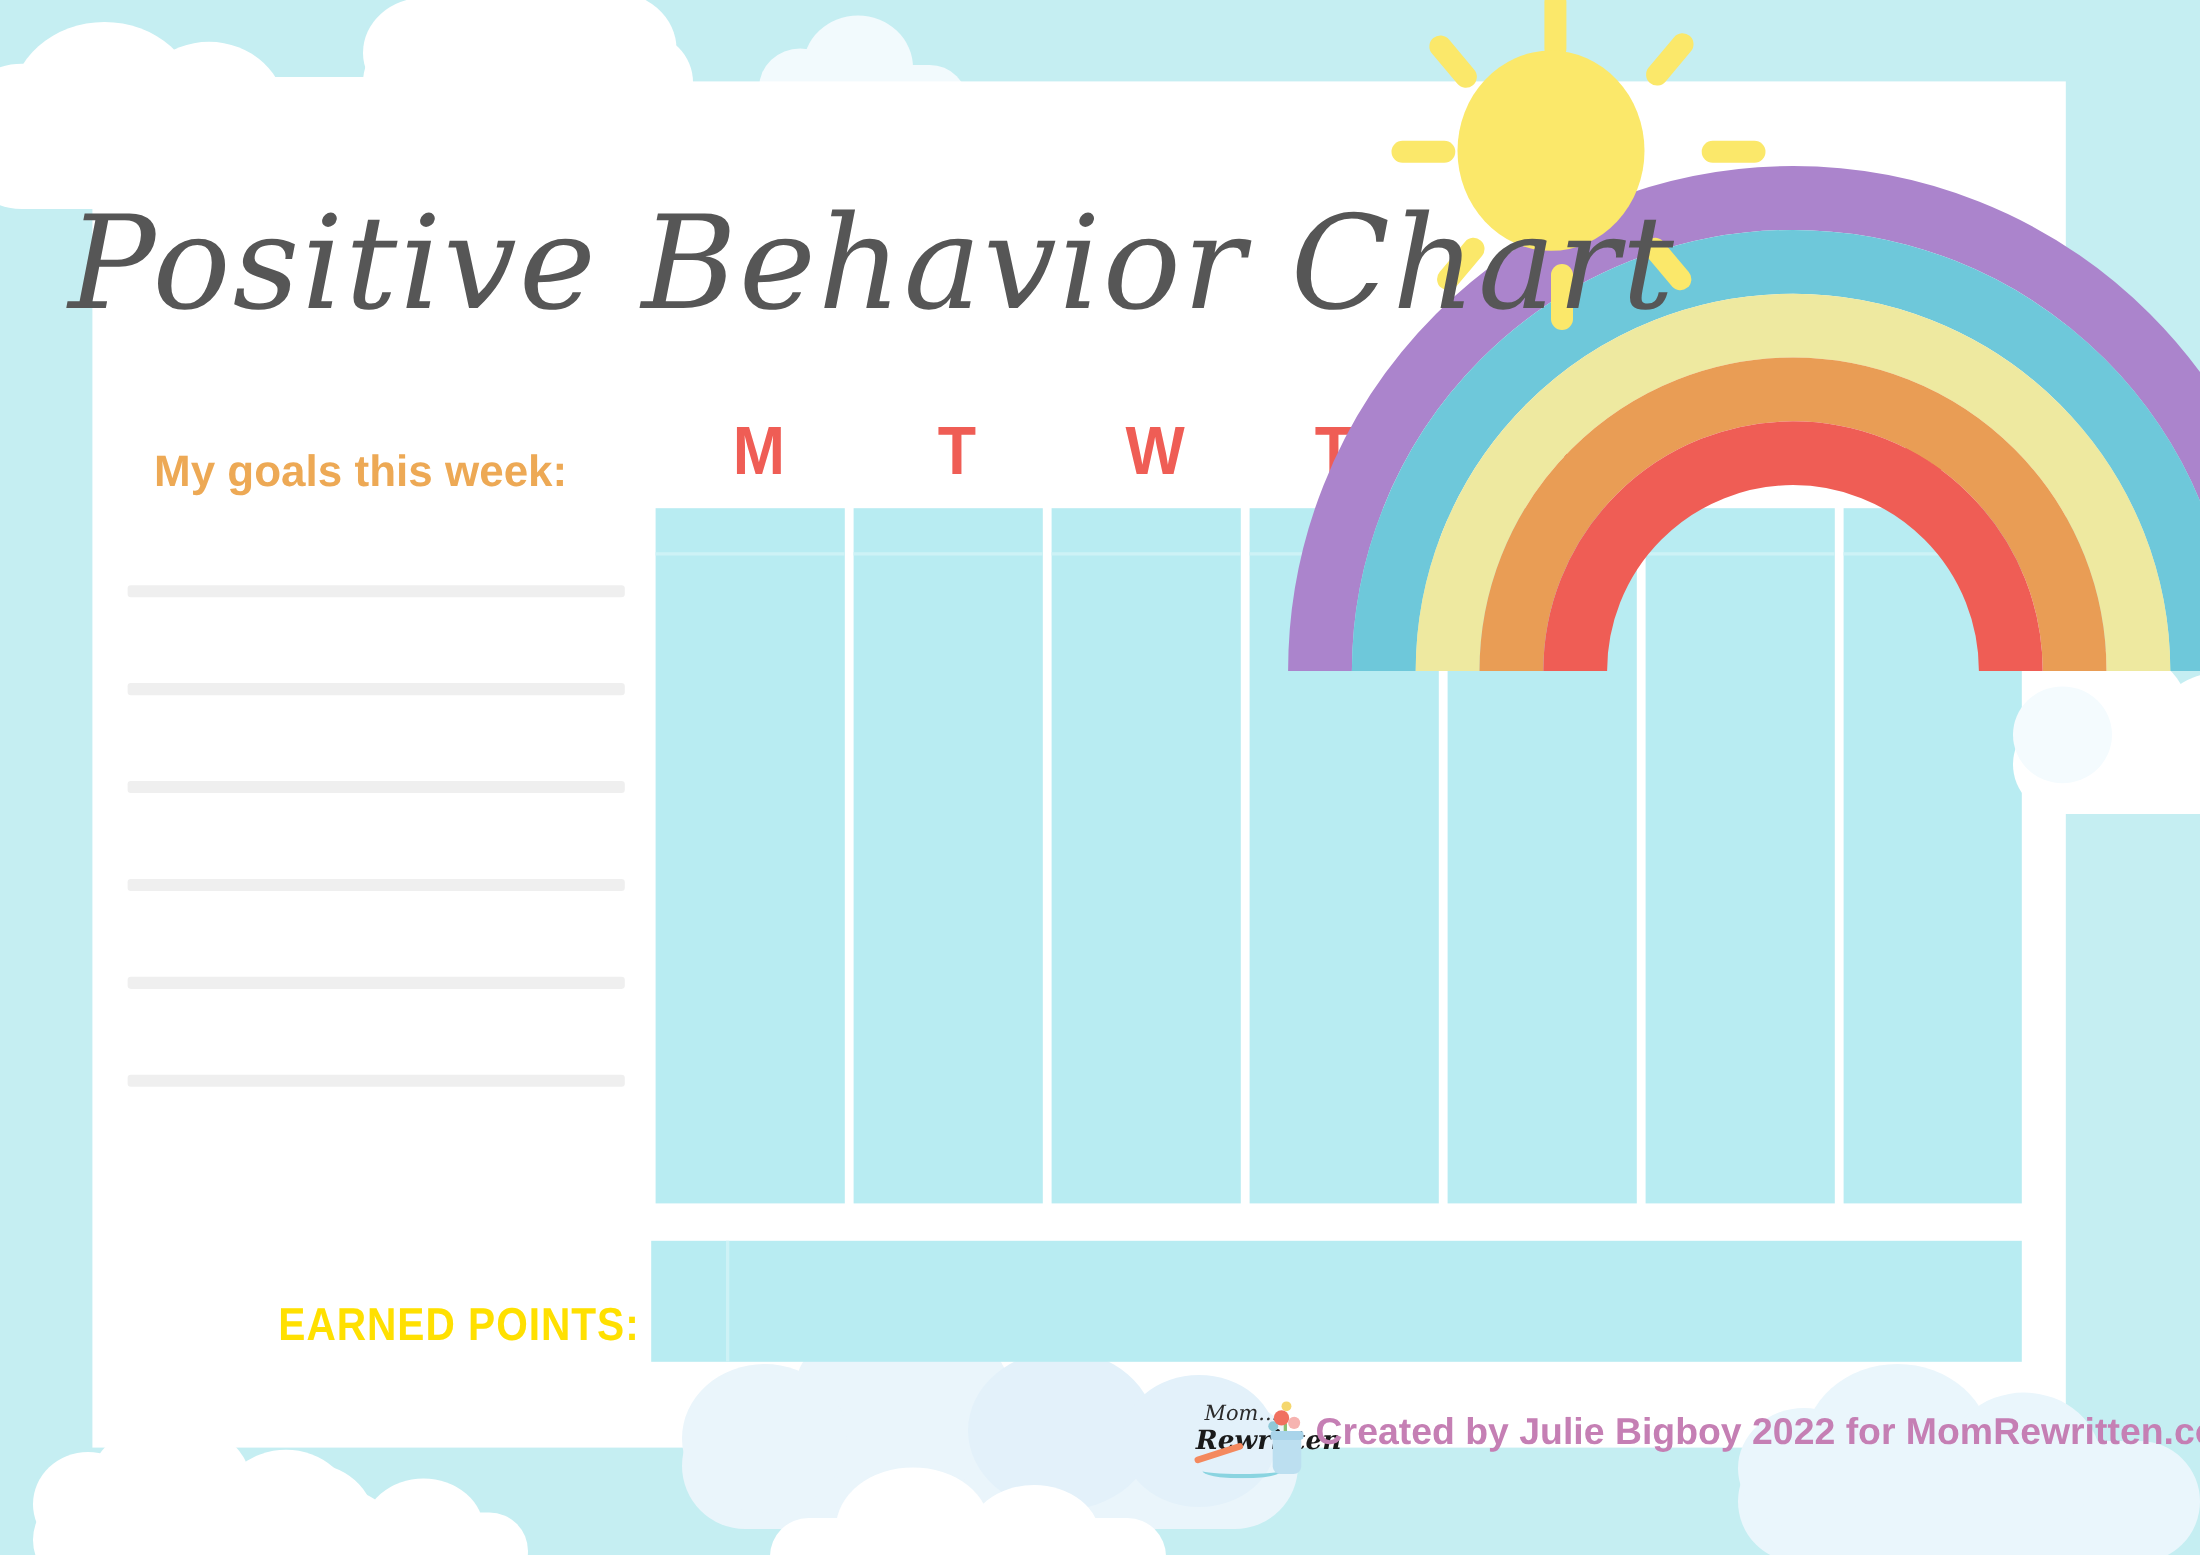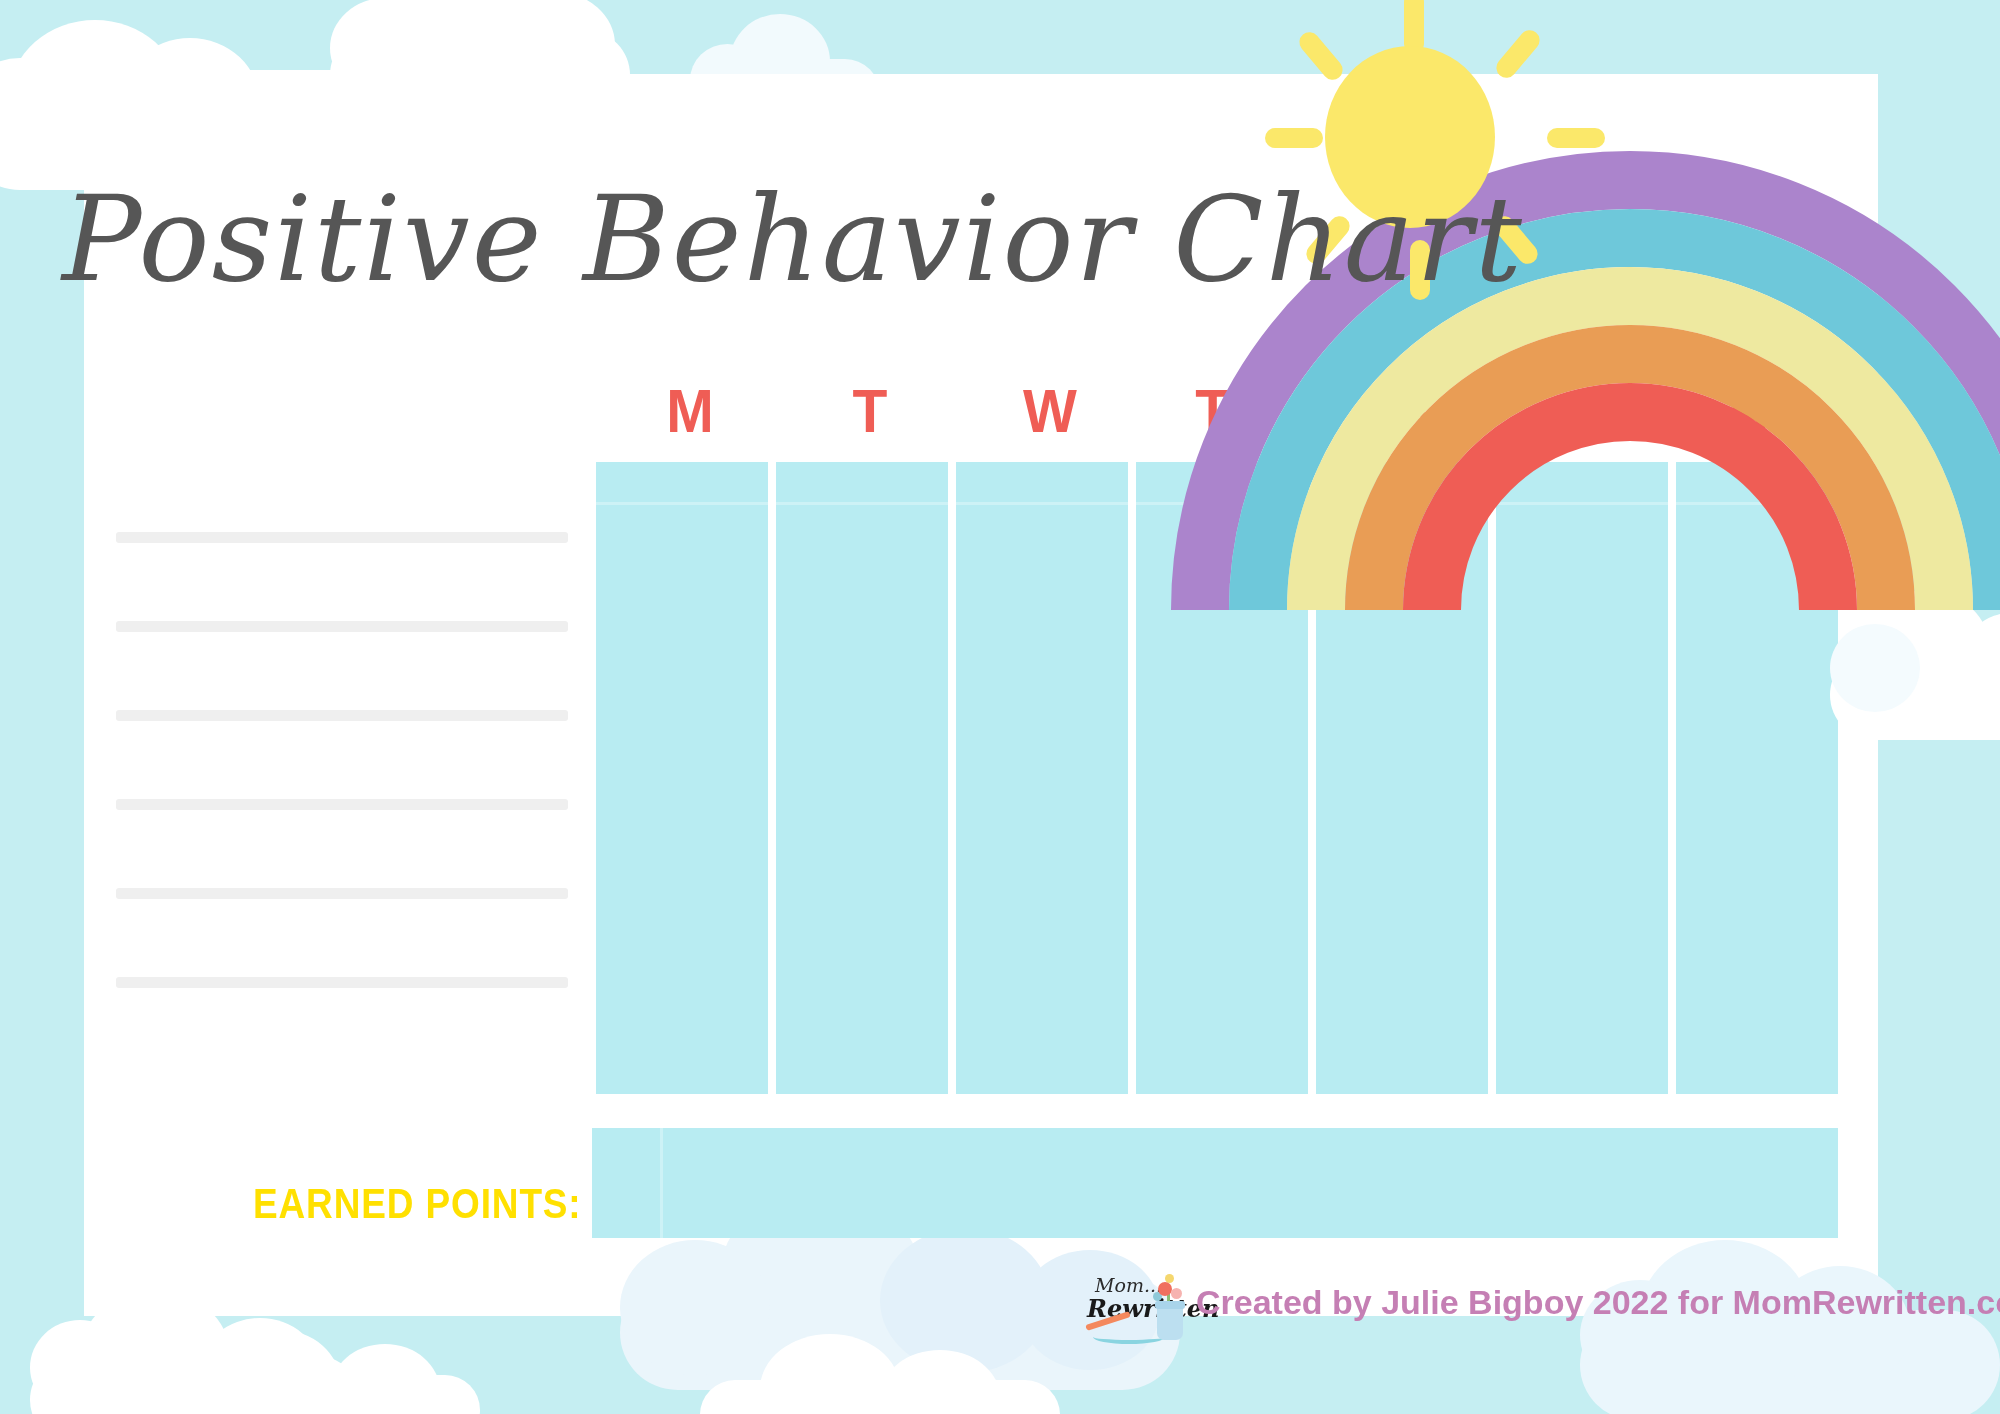--- a/index.html
+++ b/index.html
@@ -155,20 +155,21 @@
   <div class="ray" style="left:1265px;top:128px;width:58px;height:20px;"></div>
   <div class="ray" style="left:1547px;top:128px;width:58px;height:20px;"></div>
   <div class="ray" style="left:1318px;top:212px;width:20px;height:56px;transform:rotate(40deg);"></div>
   <div class="ray" style="left:1410px;top:240px;width:20px;height:60px;"></div>
   <div class="ray" style="left:1506px;top:212px;width:20px;height:56px;transform:rotate(-40deg);"></div>
   <div class="sun"></div>
 
 
   <div class="title">Positive Behavior Chart</div>
 
+  <div class="goals-label">My goals this week:</div>
   <div class="goal-lines">
     <div class="goal-line"></div>
     <div class="goal-line"></div>
     <div class="goal-line"></div>
     <div class="goal-line"></div>
     <div class="goal-line"></div>
     <div class="goal-line"></div>
   </div>
 
   <div>

